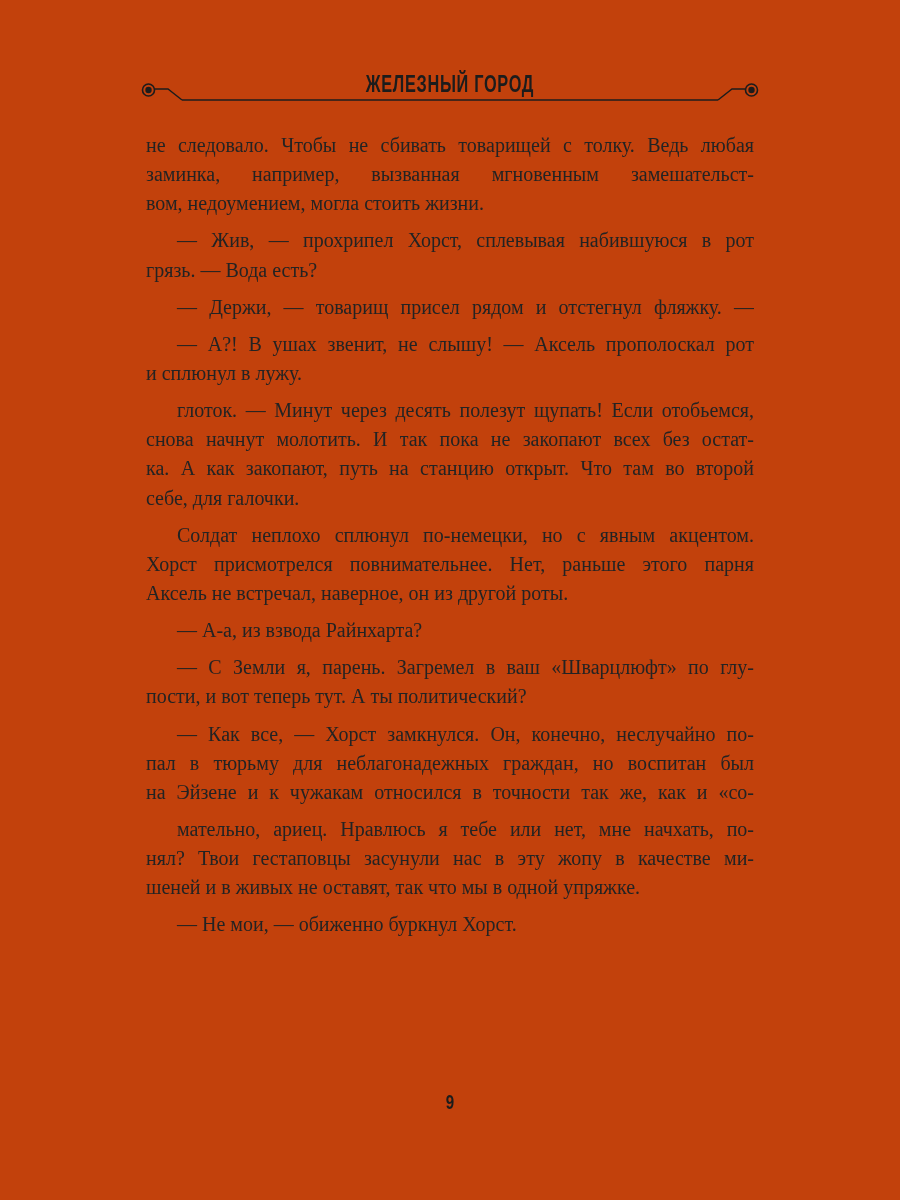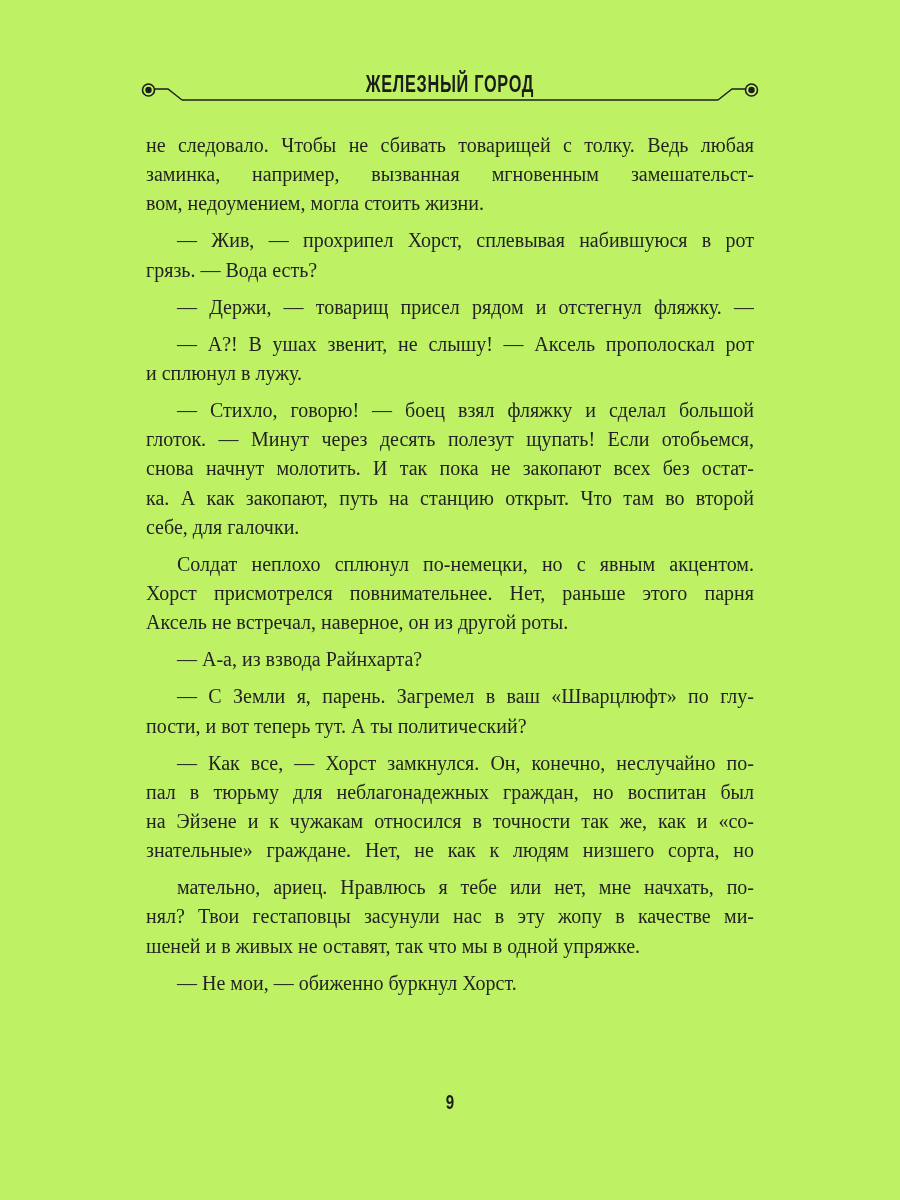--- a/index.html
+++ b/index.html
@@ -4,21 +4,21 @@
 <style>
   html, body {
     margin: 0;
     padding: 0;
     background: #ffffff;
   }
   .page {
     position: relative;
     width: 900px;
     height: 1200px;
-    background: #bef264;
+    background: #c2410c;
     overflow: hidden;
     font-family: "Liberation Serif", serif;
   }
 
   
   .running-head {
     position: absolute;
     left: 138px;
     top: 68px;
     width: 624px;
@@ -120,21 +120,20 @@
         <div class="line last">грязь. — Вода есть?</div>
       </div>
       <div class="para indent">
         <div class="line">— Держи, — товарищ присел рядом и отстегнул фляжку. —</div>
       </div>
       <div class="para indent">
         <div class="line">— А?! В ушах звенит, не слышу! — Аксель прополоскал рот</div>
         <div class="line last">и сплюнул в лужу.</div>
       </div>
       <div class="para indent">
-        <div class="line">— Стихло, говорю! — боец взял фляжку и сделал большой</div>
         <div class="line">глоток. — Минут через десять полезут щупать! Если отобьемся,</div>
         <div class="line">снова начнут молотить. И так пока не закопают всех без остат-</div>
         <div class="line">ка. А как закопают, путь на станцию открыт. Что там во второй</div>
         <div class="line last">себе, для галочки.</div>
       </div>
       <div class="para indent">
         <div class="line">Солдат неплохо сплюнул по-немецки, но с явным акцентом.</div>
         <div class="line">Хорст присмотрелся повнимательнее. Нет, раньше этого парня</div>
         <div class="line last">Аксель не встречал, наверное, он из другой роты.</div>
       </div>
@@ -142,21 +141,20 @@
         <div class="line last">— А-а, из взвода Райнхарта?</div>
       </div>
       <div class="para indent">
         <div class="line">— С Земли я, парень. Загремел в ваш «Шварцлюфт» по глу-</div>
         <div class="line last">пости, и вот теперь тут. А ты политический?</div>
       </div>
       <div class="para indent">
         <div class="line">— Как все, — Хорст замкнулся. Он, конечно, неслучайно по-</div>
         <div class="line">пал в тюрьму для неблагонадежных граждан, но воспитан был</div>
         <div class="line">на Эйзене и к чужакам относился в точности так же, как и «со-</div>
-        <div class="line">знательные» граждане. Нет, не как к людям низшего сорта, но</div>
       </div>
       <div class="para indent">
         <div class="line">мательно, ариец. Нравлюсь я тебе или нет, мне начхать, по-</div>
         <div class="line">нял? Твои гестаповцы засунули нас в эту жопу в качестве ми-</div>
         <div class="line last">шеней и в живых не оставят, так что мы в одной упряжке.</div>
       </div>
       <div class="para indent">
         <div class="line last">— Не мои, — обиженно буркнул Хорст.</div>
       </div>
     </div>

